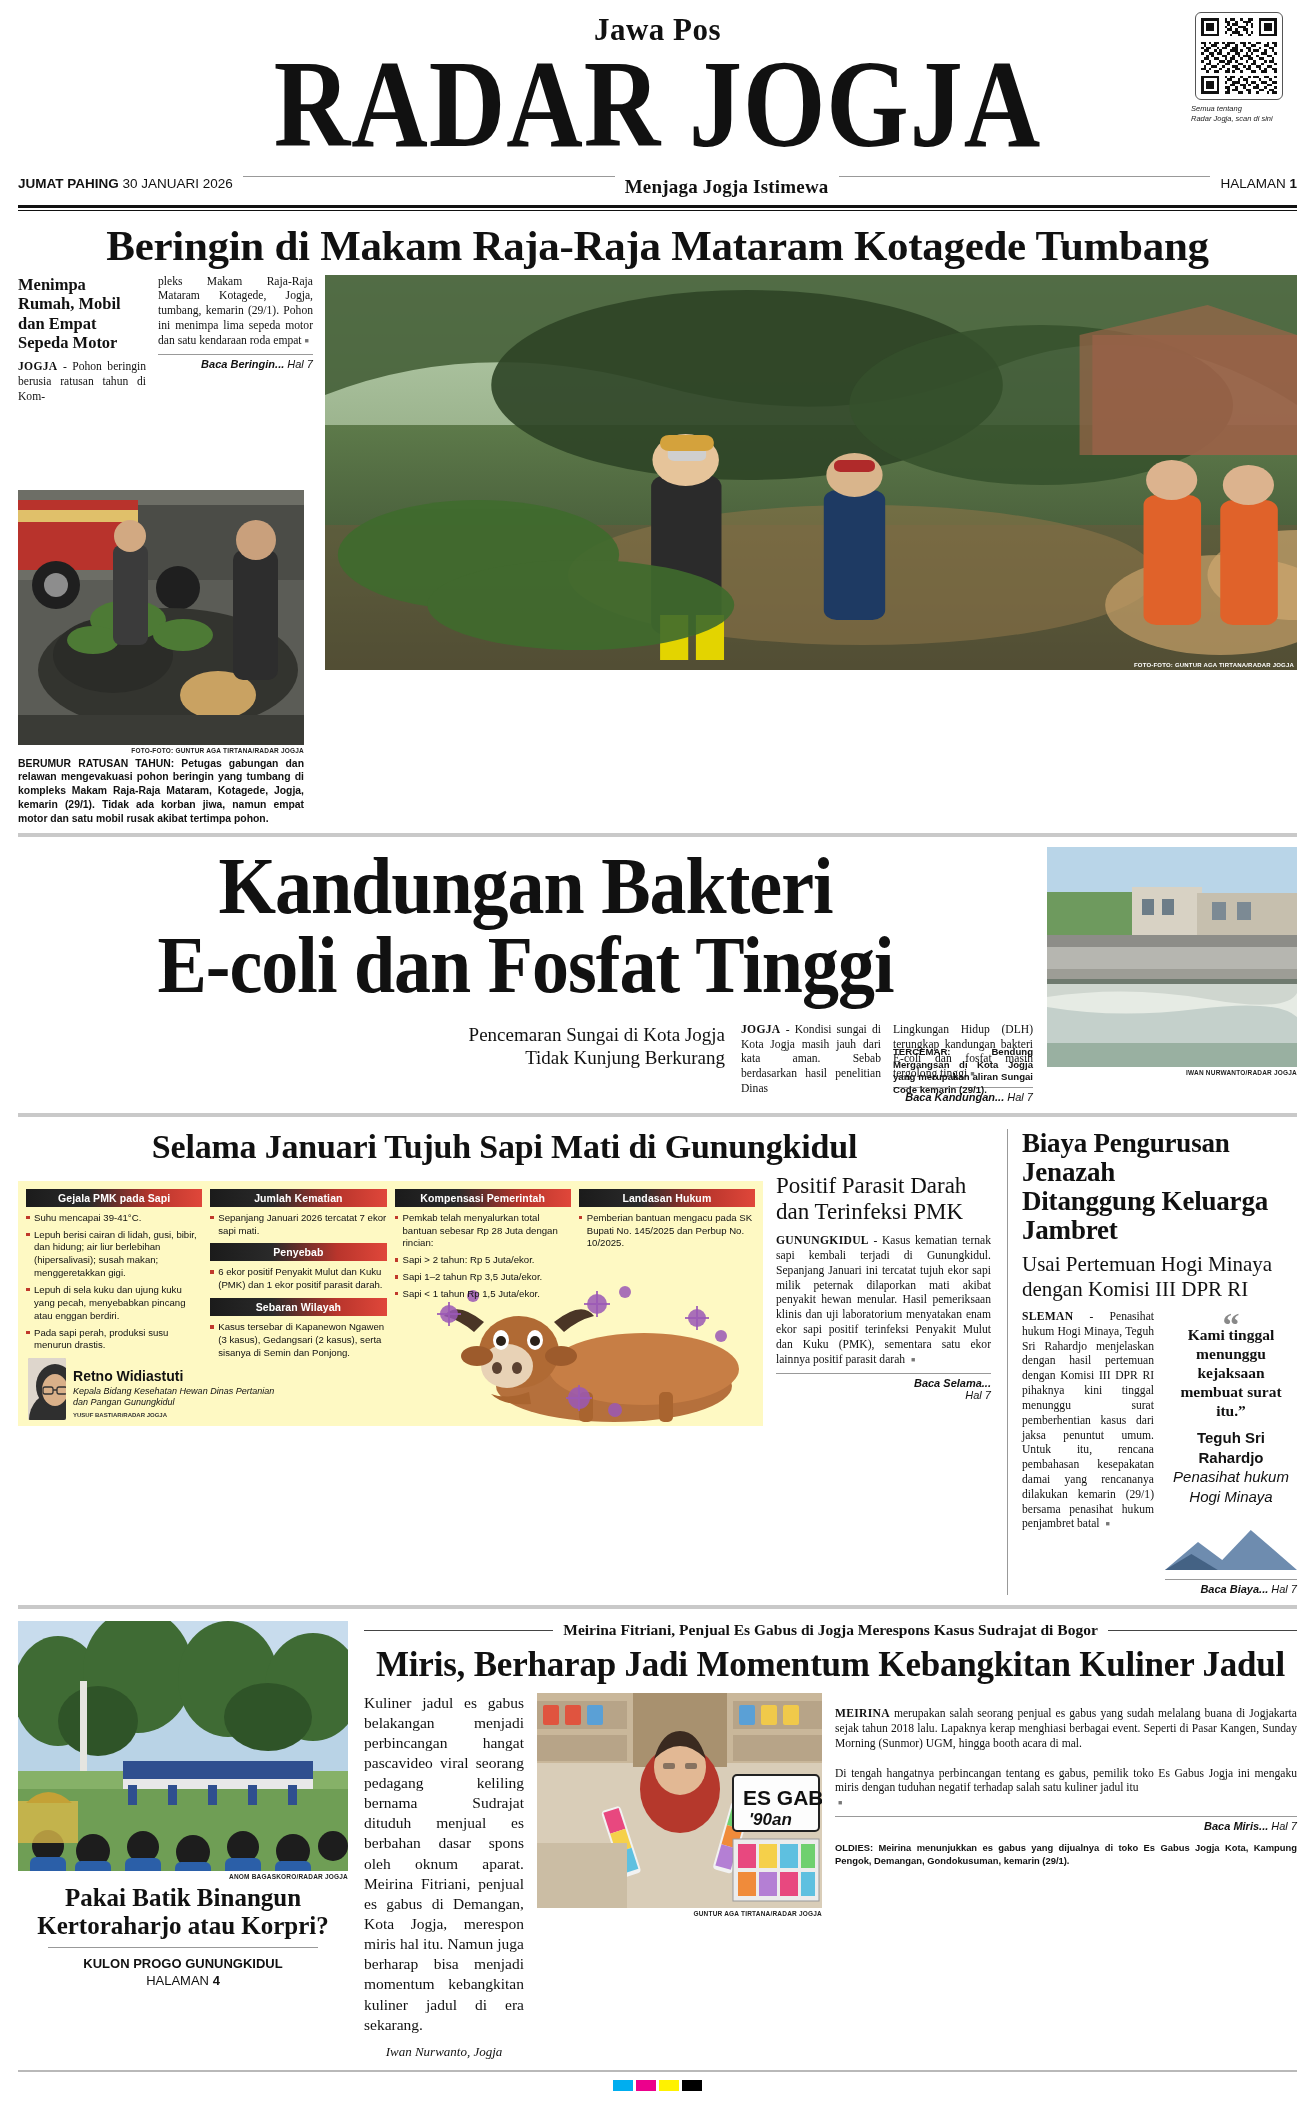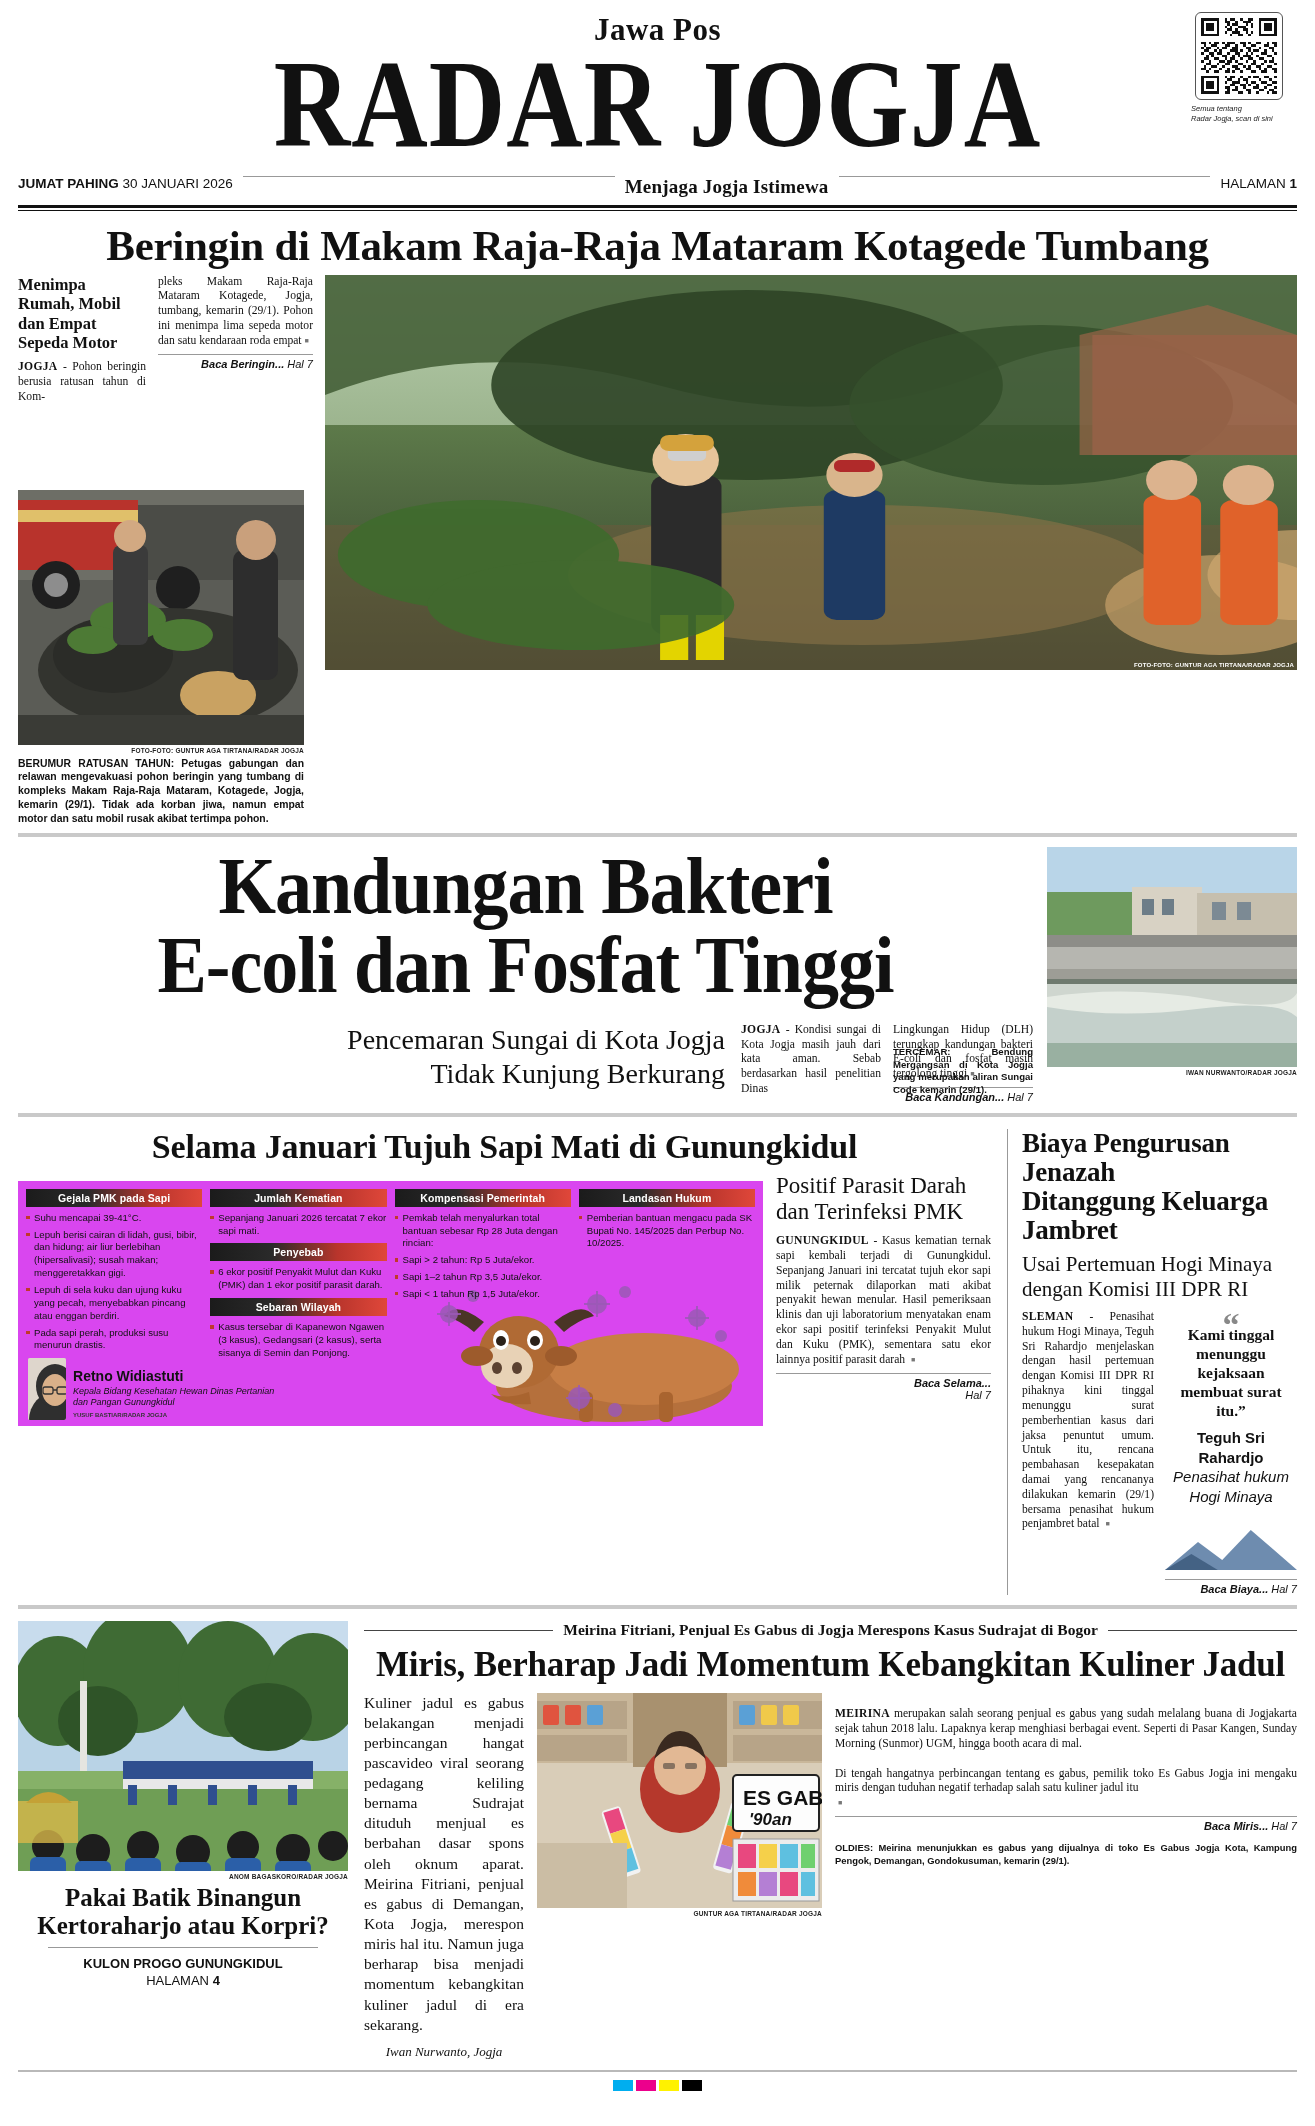--- a/index.html
+++ b/index.html
@@ -109,31 +109,31 @@
 
   
   .sec2 { display: grid; grid-template-columns: 1fr 250px; gap: 14px; margin-top: 10px; }
   .sec2-head {
     text-align: center; font-weight: bold; font-size: 74px;
     line-height: .97; letter-spacing: -1px;
     transform: scaleY(1.1); transform-origin: center top;
   }
   .sec2-body { display: grid; grid-template-columns: 1fr 140px 140px; gap: 12px; margin-top: 32px; }
   .sec2-kicker {
-    text-align: right; font-size: 28px; line-height: 1.22; padding-right: 4px;
+    text-align: right; font-size: 19px; line-height: 1.22; padding-right: 4px;
   }
 
   
   .sec3 { display: grid; grid-template-columns: 1fr 290px; gap: 16px; margin-top: 12px; }
   .sec3-head {
     font-weight: bold; font-size: 34px; text-align: center; line-height: 1.06;
     letter-spacing: -.2px;
   }
   .info-panel {
-    background: #d946ef; padding: 8px; margin-top: 8px; position: relative;
+    background: #fef9c3; padding: 8px; margin-top: 8px; position: relative;
     display: grid; grid-template-columns: repeat(4, 1fr); gap: 8px;
     min-height: 245px;
   }
   .ibox { position: relative; z-index: 3; }
   .ibox-title {
     background: linear-gradient(90deg, #1b1b1b 0%, #2a2a2a 35%, #b9352c 72%, #e0473a 100%);
     color: #fff; font-family: "Liberation Sans", sans-serif;
     font-weight: bold; font-size: 10.5px; text-align: center;
     padding: 3px 4px; letter-spacing: .1px; margin-bottom: 5px;
   }

